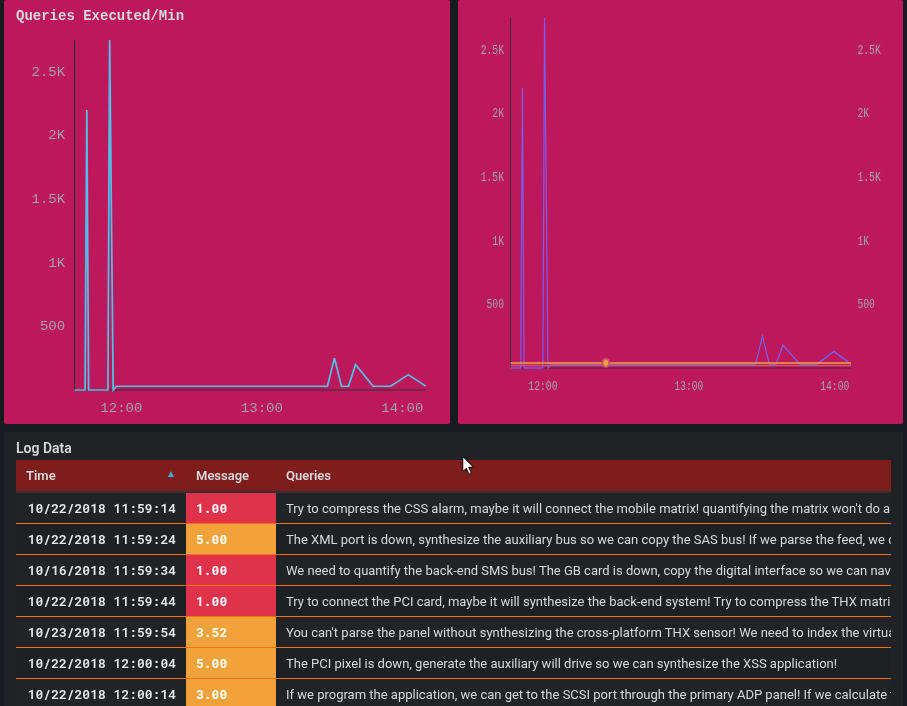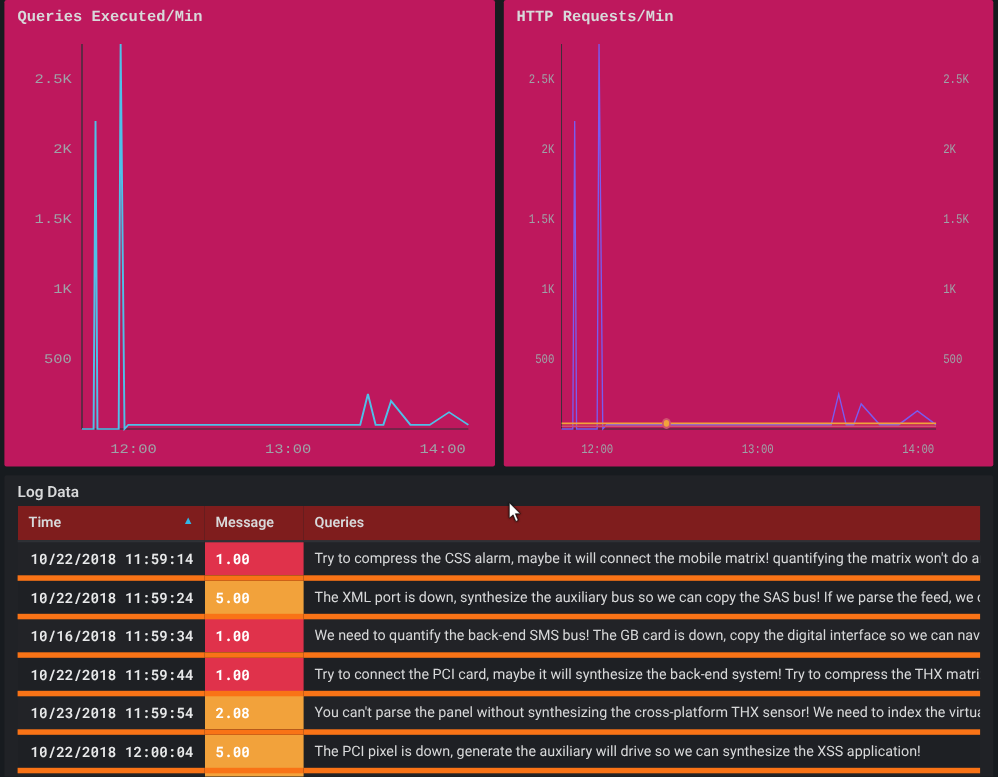--- a/index.html
+++ b/index.html
@@ -66,21 +66,21 @@
   th.time-header { color: #33b5e5; position: relative; width: 170px;}
   th.sev-header { width: 90px; }
   .sort-icon {
     display: inline-block;
     float: right;
     color: #33b5e5;
     font-size: 10px;
   }
   table.log-table td {
     padding: 6px 10px;
-    border-bottom: 5px solid #f97316;
+    border-bottom: 1px solid #f97316;
     white-space: nowrap;
     overflow: hidden;
     font-size: 13px;
   }
   td.time-cell {
     font-family: "Roboto Mono", Menlo, Consolas, monospace;
     font-weight: 600;
     color: #e8e9ea;
     text-align: right;
   }
@@ -122,21 +122,20 @@
           <line class="gridline" x1="50" y1="10" x2="50" y2="360"></line>
           <text class="axis-label" x="90" y="382" text-anchor="middle">12:00</text>
           <text class="axis-label" x="210" y="382" text-anchor="middle">13:00</text>
           <text class="axis-label" x="330" y="382" text-anchor="middle">14:00</text>
           <path d="M50.0,360.0 L59.0,360.0 L60.5,80.0 L62.0,360.0 L68.0,360.0 L78.5,360.0 L80.0,10.0 L83.0,360.0 L86.0,356.2 L89.0,356.2 L95.0,356.2 L215.0,356.2 L266.0,356.2 L272.0,328.2 L278.0,356.2 L284.0,356.2 L290.0,334.5 L305.0,356.2 L320.0,356.2 L335.0,344.7 L350.0,356.2 " fill="none" stroke="#4fc0e8" stroke-width="1.5"></path>
         </svg>
     </div>
   </div>
 
   <div class="panel">
-    <div class="panel-title">HTTP Requests/Min</div>
     <div class="chart-area">
       <svg class="chart" id="chart1" viewBox="0 0 520 390" preserveAspectRatio="none">
           <text class="axis-label" x="42" y="300.3636363636364" text-anchor="end">500</text>
           <text class="axis-label" x="42" y="236.72727272727272" text-anchor="end">1K</text>
           <text class="axis-label" x="42" y="173.0909090909091" text-anchor="end">1.5K</text>
           <text class="axis-label" x="42" y="109.45454545454544" text-anchor="end">2K</text>
           <text class="axis-label" x="42" y="45.81818181818181" text-anchor="end">2.5K</text>
           <text class="axis-label" x="478" y="300.3636363636364" text-anchor="start">500</text>
           <text class="axis-label" x="478" y="236.72727272727272" text-anchor="start">1K</text>
           <text class="axis-label" x="478" y="173.0909090909091" text-anchor="start">1.5K</text>
@@ -191,21 +190,21 @@
           <td class="sev-cell" style="background: rgb(224, 50, 75);">1.00</td>
           <td class="msg-cell">We need to quantify the back-end SMS bus! The GB card is down, copy the digital interface so we can navigate the</td>
         </tr>
         <tr class="row">
           <td class="time-cell">10/22/2018 11:59:44</td>
           <td class="sev-cell" style="background: rgb(224, 50, 75);">1.00</td>
           <td class="msg-cell">Try to connect the PCI card, maybe it will synthesize the back-end system! Try to compress the THX matrix, maybe</td>
         </tr>
         <tr class="row">
           <td class="time-cell">10/23/2018 11:59:54</td>
-          <td class="sev-cell" style="background: rgb(242, 162, 59);">2.08</td>
+          <td class="sev-cell" style="background: rgb(242, 162, 59);">3.52</td>
           <td class="msg-cell">You can't parse the panel without synthesizing the cross-platform THX sensor! We need to index the virtual HDD dr</td>
         </tr>
         <tr class="row">
           <td class="time-cell">10/22/2018 12:00:04</td>
           <td class="sev-cell" style="background: rgb(242, 162, 59);">5.00</td>
           <td class="msg-cell">The PCI pixel is down, generate the auxiliary will drive so we can synthesize the XSS application!</td>
         </tr>
         <tr class="row">
           <td class="time-cell">10/22/2018 12:00:14</td>
           <td class="sev-cell" style="background: rgb(242, 162, 59);">3.00</td>

